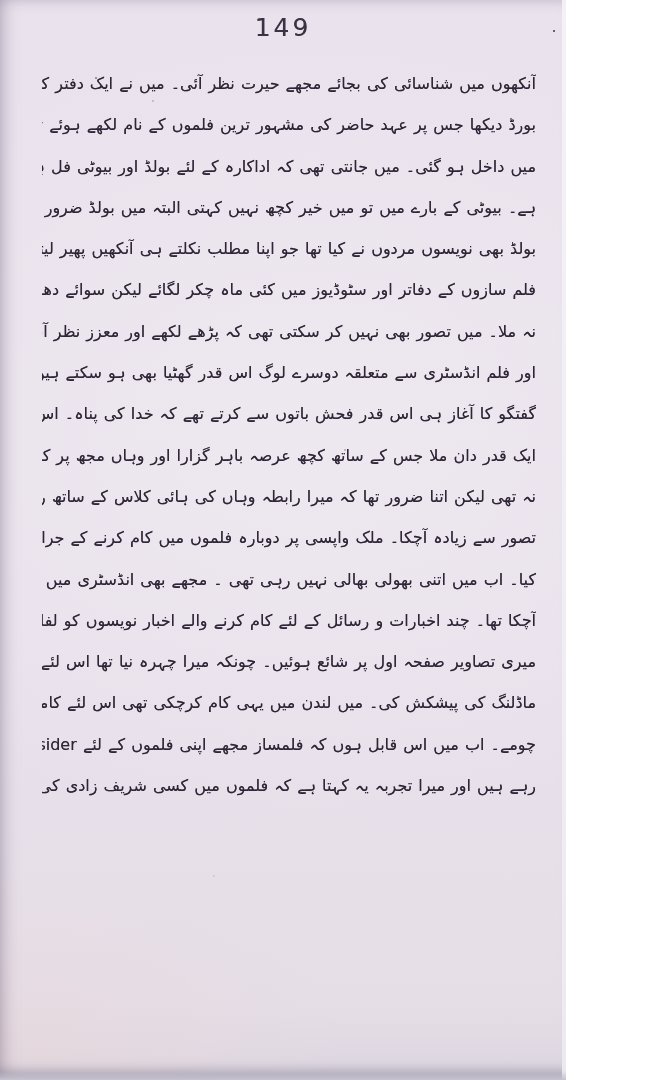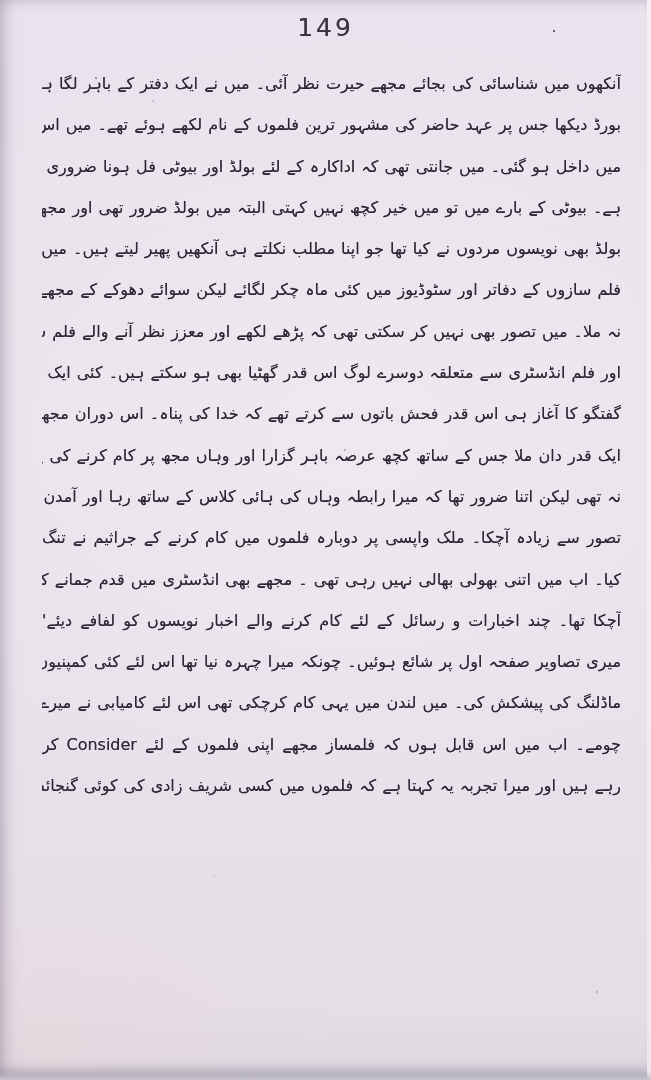--- a/index.html
+++ b/index.html
@@ -6,21 +6,21 @@
     margin: 0;
     padding: 0;
     width: 651px;
     height: 1080px;
     overflow: hidden;
     font-family: "DejaVu Sans", sans-serif;
   }
 
   .page {
     position: relative;
-    width: 651px;
+    width: 566px;
     height: 1080px;
     background:
       radial-gradient(ellipse 420px 260px at 8% 97%, rgba(232,215,219,0.55), rgba(232,215,219,0) 70%),
       radial-gradient(ellipse 700px 500px at 55% 40%, rgba(240,235,243,0.65), rgba(240,235,243,0) 80%),
       linear-gradient(180deg, #eae3ed 0%, #e9e2ec 60%, #e5dee7 93%, #dcd6e0 100%);
     box-shadow:
       inset 14px 0 16px -10px rgba(118,102,128,0.38),
       inset 0 10px 12px -8px rgba(140,126,148,0.30),
       inset 0 -16px 12px -7px rgba(120,116,138,0.55);
   }

